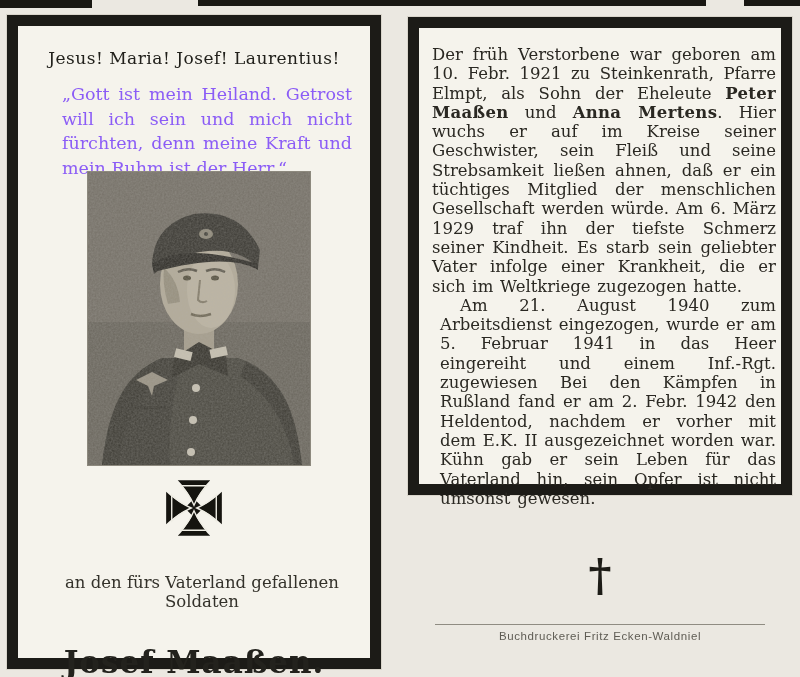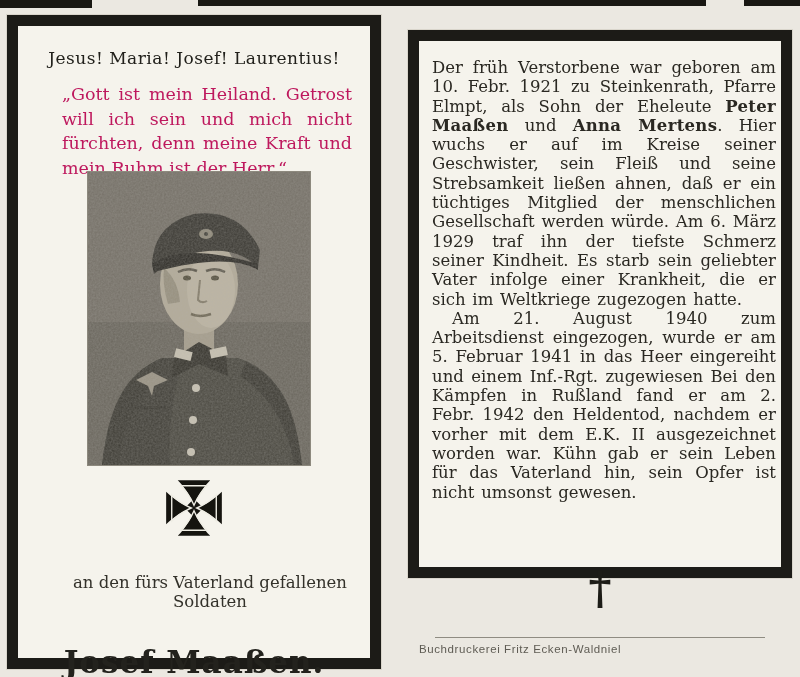--- a/index.html
+++ b/index.html
@@ -16,76 +16,76 @@
   #strip-tm { left:198px; top:0; width:508px; height:6px; }
   #strip-tr { left:744px; top:0; width:56px; height:6px; }
 
   .panel {
     position:absolute;
     border:11px solid #1c1b17;
     background:#f5f3ec;
     box-shadow:0 0 0 1px #d9d5cb;
   }
   #left-panel  { left:7px;   top:15px; width:374px; height:654px; }
-  #right-panel { left:408px; top:30px; width:384px; height:548px; }
+  #right-panel { left:408px; top:17px; width:384px; height:478px; }
 
   .abs { position:absolute; }
 
   
   #invocation {
     top:22px; left:0; width:100%;
     text-align:center;
     font-size:17px; font-weight:normal;
     letter-spacing:0.5px;
     color:#21201b;
   }
   #quote {
     top:56px; left:44px; width:290px;
     font-size:17.5px; line-height:24.5px;
     text-align:justify;
-    color:#be185d;
+    color:#8b5cf6;
   }
   #portrait { left:70px; top:146px; width:222px; height:293px;
     outline:1px solid #8d897e; }
   #iron-cross { left:147px; top:453px; width:58px; height:58px; }
   #memorial-heading {
     top:514px; left:0; width:100%; text-align:center;
     font-size:24px; font-weight:bold; color:#21201b;
   }
   #memorial-subheading {
-    top:547px; left:16px; width:100%; text-align:center;
+    top:547px; left:8px; width:100%; text-align:center;
     font-size:16.5px; color:#33312a;
   }
   #deceased-name {
     top:571px; left:0; width:100%; text-align:center;
     font-size:31px; font-weight:bold; letter-spacing:1px; color:#23221d;margin-top:47px;
   }
 
   
   #obituary {
     top:17px; left:13px; width:344px;
     font-size:16.5px; line-height:19.3px;
     text-align:justify;
     word-spacing:1.5px;
     color:#2a2822;
   }
   #obituary p { text-align:justify; }
-  #obituary p + p { text-indent:20px; }
+  #obituary p + p { text-indent:20px;margin-left:8px; }
   #obituary b { font-weight:bold; letter-spacing:0.3px; }
   #memorial-cross {
     top:522px; left:0; width:100%; text-align:center;
     font-size:44px; font-weight:bold; color:#1d1c17;
     font-family:"DejaVu Serif",serif;
   }
   #printer-rule {
     top:596px; left:16px; width:330px; height:1px;
     background:#8f8c82;
   }
   #printer-imprint {
-    top:602px; left:0; width:100%; text-align:left;
+    top:602px; left:0; width:100%; text-align:center;
     font-family:"Liberation Sans","DejaVu Sans",sans-serif;
     font-size:11.5px; letter-spacing:0.6px; color:#5f5c54;
   }
 </style>
 </head>
 <body>
 
 <div class="scan-strip" id="strip-tl"></div>
 <div class="scan-strip" id="strip-tm"></div>
 <div class="scan-strip" id="strip-tr"></div>

